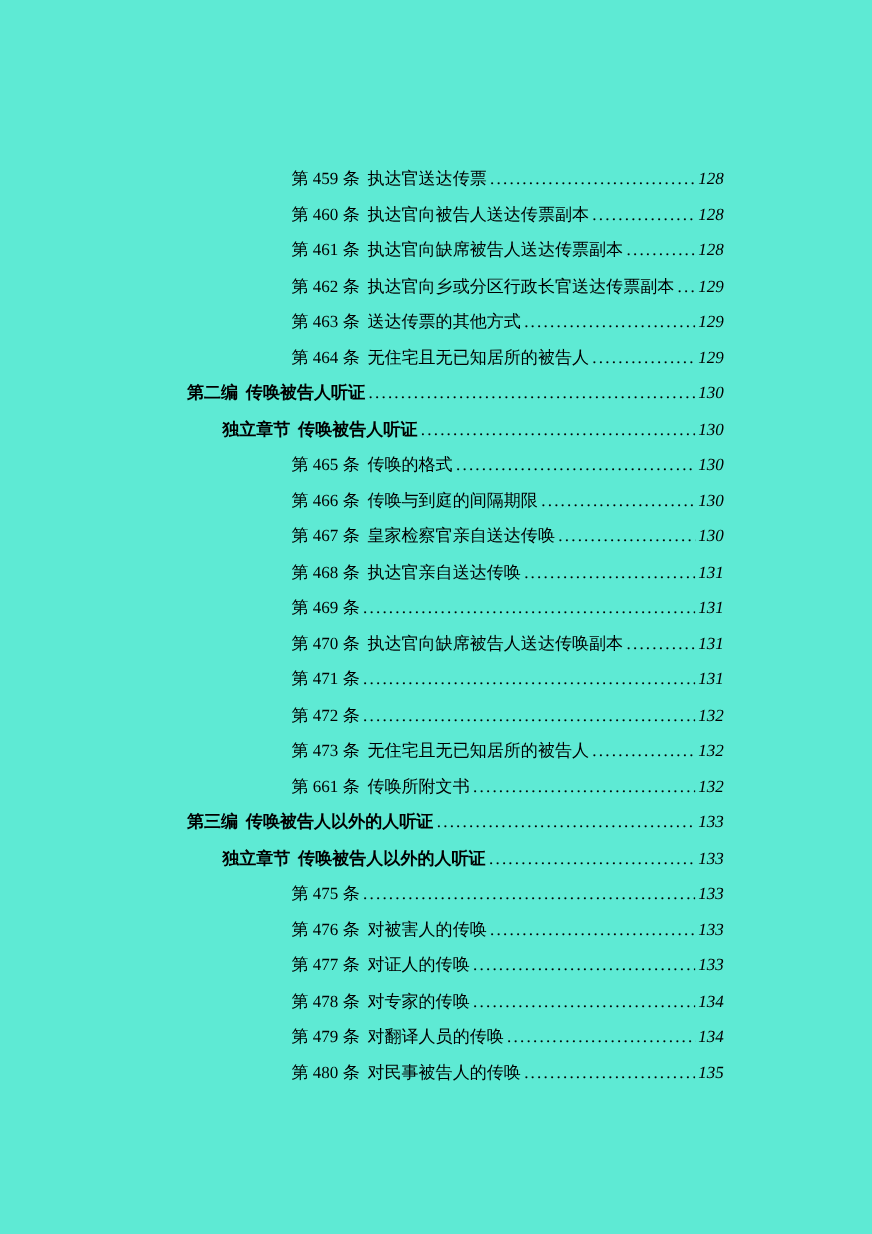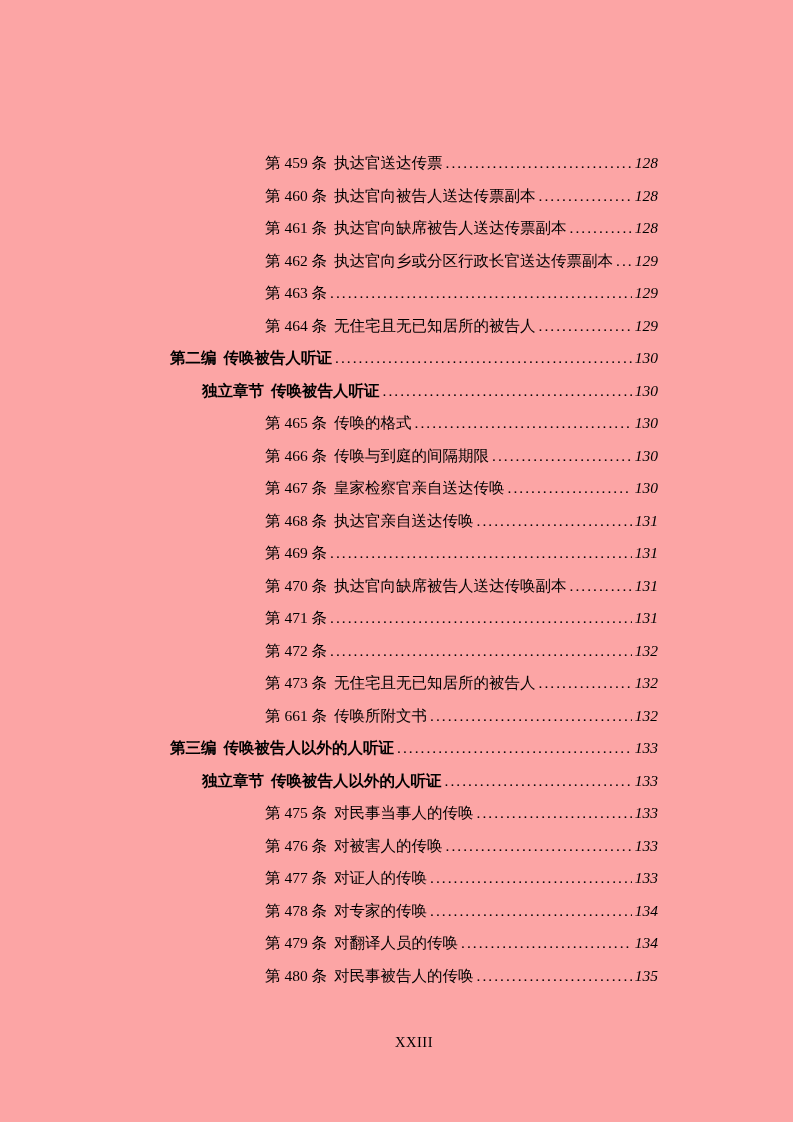--- a/index.html
+++ b/index.html
@@ -1,21 +1,21 @@
 <!DOCTYPE html>
 <html><head>
 <meta charset="utf-8">
 <style>
   html, body { margin: 0; padding: 0; background: #e8e8e8; }
   .page {
     position: relative;
     width: 793px;
     height: 1122px;
     margin: 0 auto;
-    background: #fca5a5;
+    background: #5eead4;
     color: #000000;
     font-family: "Liberation Serif", "DejaVu Serif", serif;
     overflow: hidden;
   }
   .toc {
     position: absolute;
     left: 170px;
     top: 147px;
     width: 488px;
   }
@@ -83,20 +83,21 @@
       <span class="toc-page">128</span>
     </div>
       <div class="toc-row level3">
       <span class="toc-number">第 462 条</span>
       <span class="toc-title">执达官向乡或分区行政长官送达传票副本</span>
       <span class="leader"></span>
       <span class="toc-page">129</span>
     </div>
       <div class="toc-row level3">
       <span class="toc-number">第 463 条</span>
+      <span class="toc-title">送达传票的其他方式</span>
       <span class="leader"></span>
       <span class="toc-page">129</span>
     </div>
       <div class="toc-row level3">
       <span class="toc-number">第 464 条</span>
       <span class="toc-title">无住宅且无已知居所的被告人</span>
       <span class="leader"></span>
       <span class="toc-page">129</span>
     </div>
       <div class="toc-row level1">
@@ -175,21 +176,20 @@
       <span class="toc-page">133</span>
     </div>
       <div class="toc-row level2">
       <span class="toc-number">独立章节</span>
       <span class="toc-title">传唤被告人以外的人听证</span>
       <span class="leader"></span>
       <span class="toc-page">133</span>
     </div>
       <div class="toc-row level3">
       <span class="toc-number">第 475 条</span>
-      <span class="toc-title">对民事当事人的传唤</span>
       <span class="leader"></span>
       <span class="toc-page">133</span>
     </div>
       <div class="toc-row level3">
       <span class="toc-number">第 476 条</span>
       <span class="toc-title">对被害人的传唤</span>
       <span class="leader"></span>
       <span class="toc-page">133</span>
     </div>
       <div class="toc-row level3">
@@ -211,17 +211,14 @@
       <span class="toc-page">134</span>
     </div>
       <div class="toc-row level3">
       <span class="toc-number">第 480 条</span>
       <span class="toc-title">对民事被告人的传唤</span>
       <span class="leader"></span>
       <span class="toc-page">135</span>
     </div>
     </div>
 
-  <div class="footer">
-    <span>XXIII</span>
-  </div>
 
 </div>
 
 </body></html>

